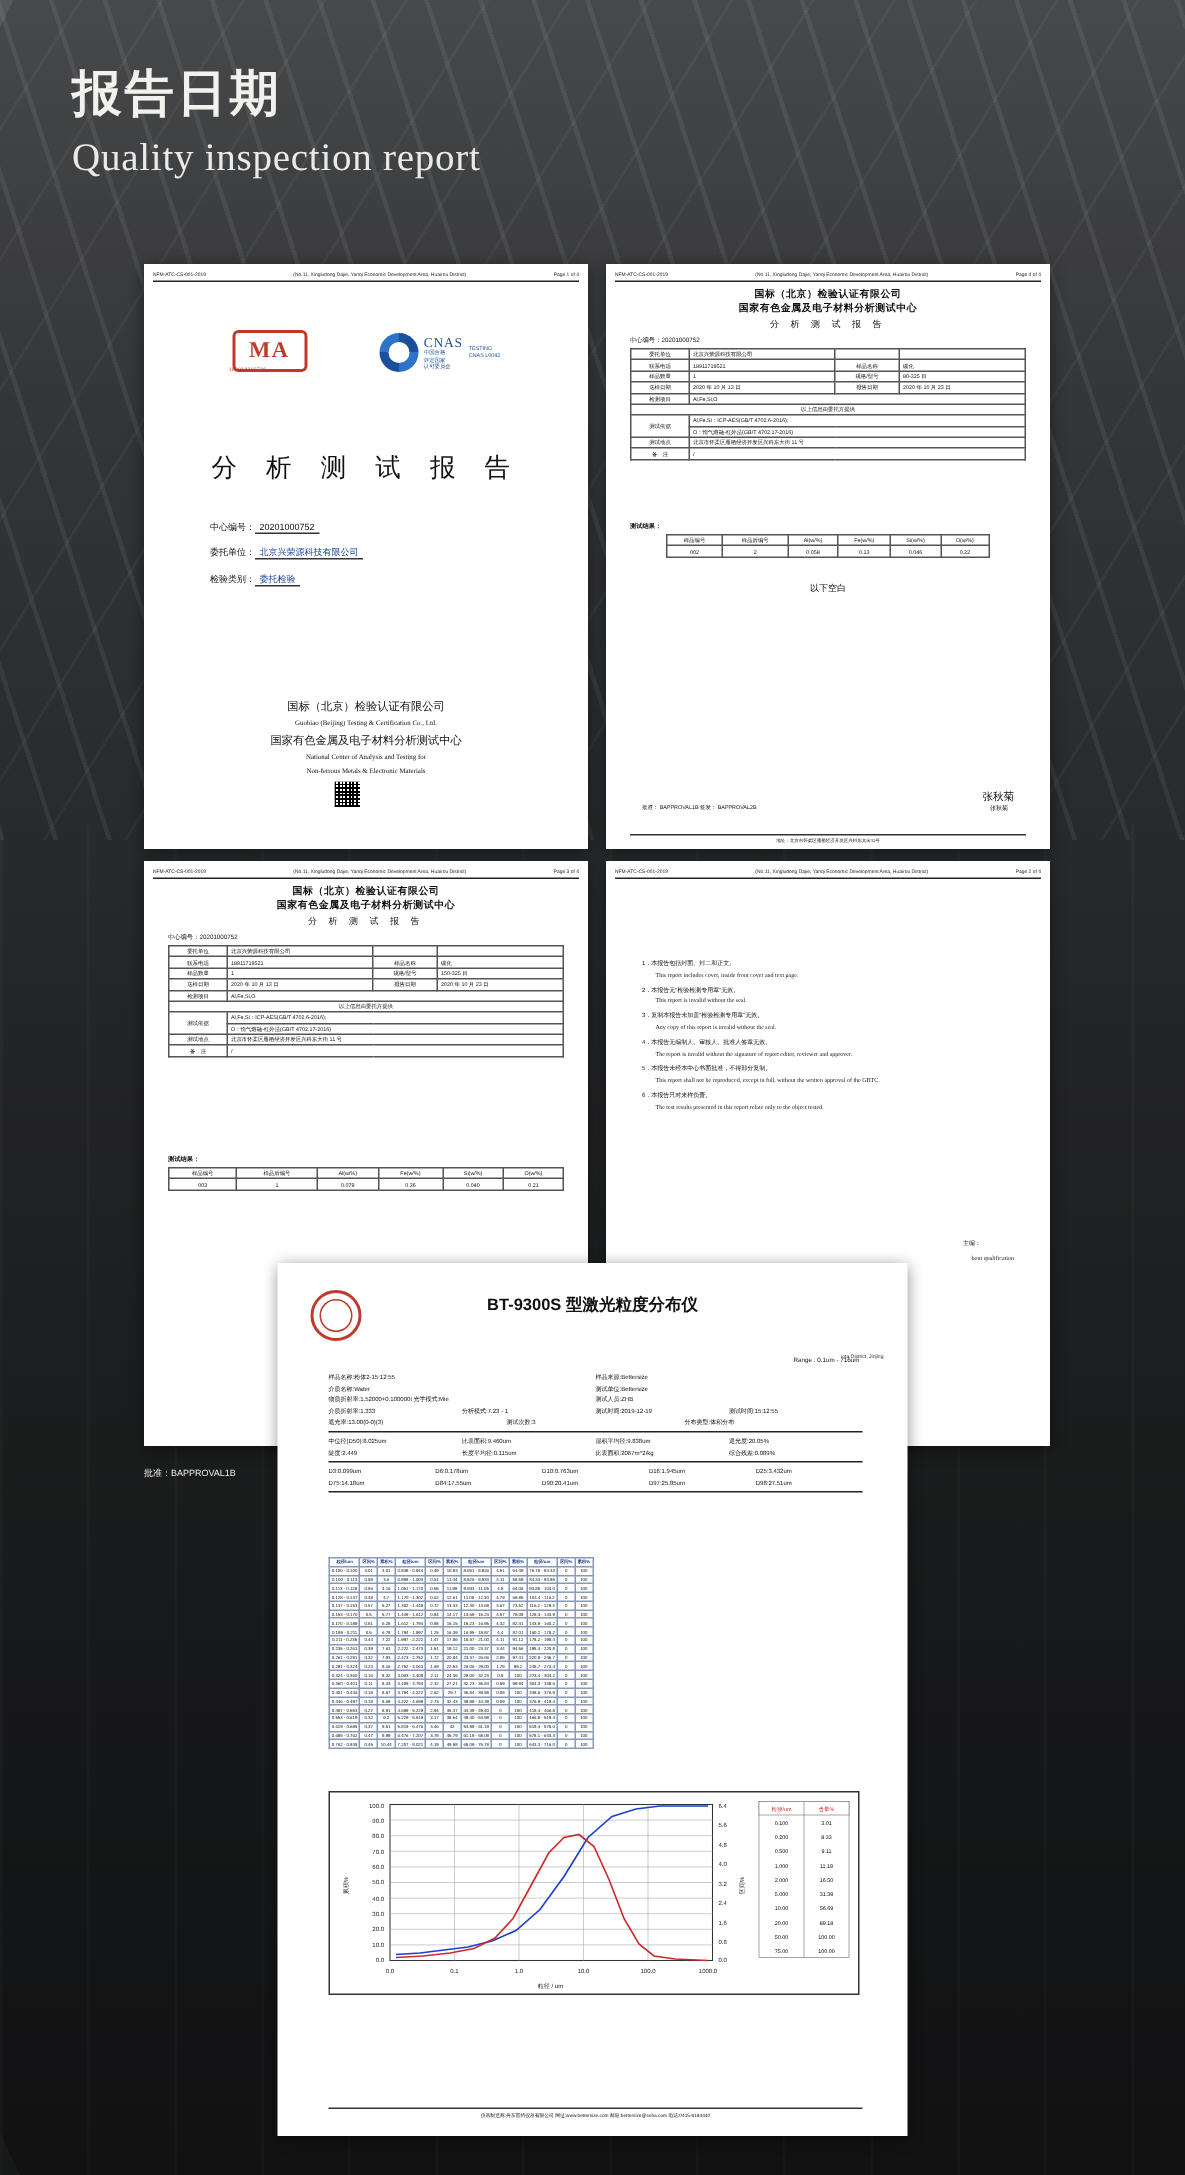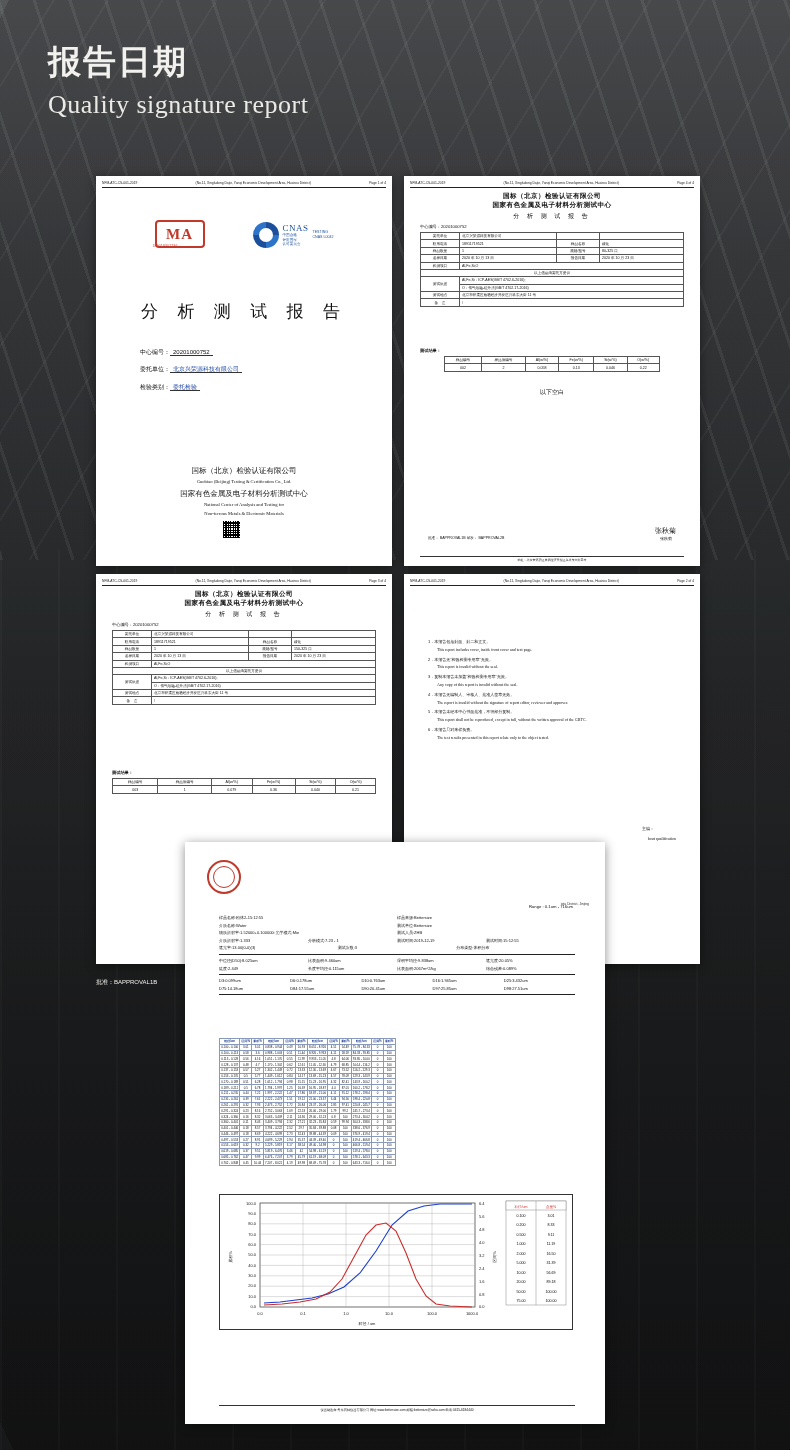--- a/index.html
+++ b/index.html
@@ -141,21 +141,21 @@
 </head>
 <body>
 
 <div class="bg"></div>
 <div class="bg-beams"></div>
 <div class="bg-vert"></div>
 <div class="bg-shade"></div>
 
 <div class="heading">
   <div class="cn">报告日期</div>
-  <div class="en">Quality signature report</div>
+  <div class="en">Quality inspection report</div>
 </div>
 
 <div class="sheet p1">
   <div class="hdrline">
     <span>NFM-ATC-CS-001-2019</span>
     <span>(No.11, Xingludong Dajie, Yanqi Economic Development Area, Huairou District)</span>
     <span>Page 1 of 4</span>
   </div>
   <div class="hdrrule"></div>
 
@@ -417,20 +417,21 @@
   </div>
 
   <div style="position:absolute;right:46px;top:252px;font-size:4px">主编：</div>
   <div style="position:absolute;right:24px;top:262px;font-size:4px;font-family:'Liberation Serif',serif">bout qualification</div>
 </div>
 
 <div class="approve">批准：BAPPROVAL1B</div>
 
 <div class="sheet p5">
   <div class="p5-logo"></div>
+  <div class="p5-ttl">BT-9300S 型激光粒度分布仪</div>
   <div class="p5-corner">iota District, Jinjing</div>
   <div class="p5-range">Range : 0.1um - 716um</div>
 
   <div class="p5-info">
     <div class="row">
         <div>样品名称:粉体2-15:12:55</div>
         <div>样品来源:Bettersize</div>
       </div>
     <div class="row">
         <div>介质名称:Water</div>

